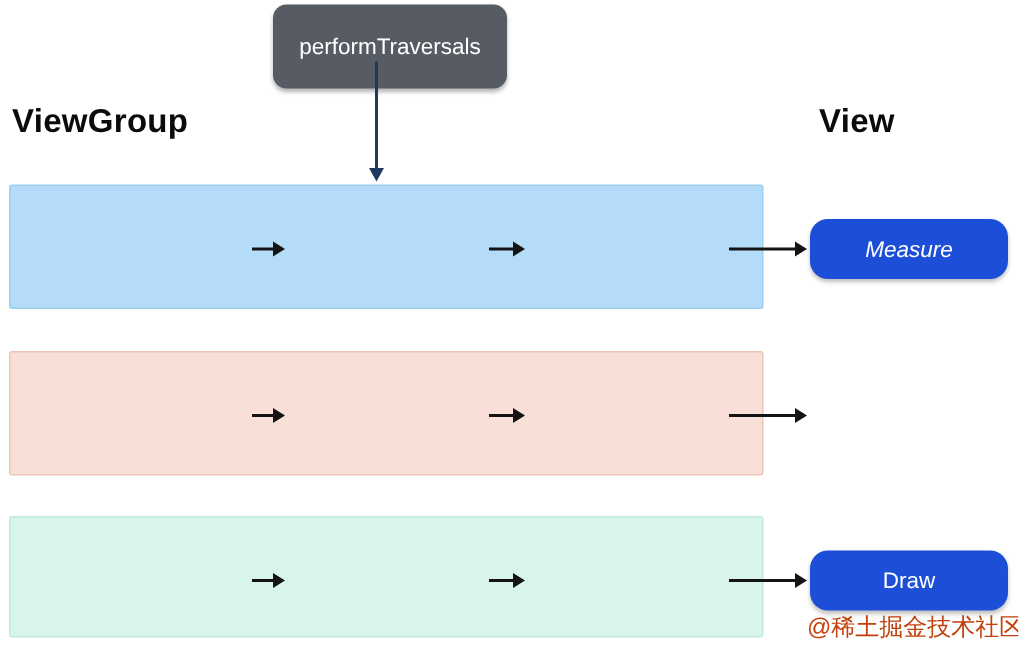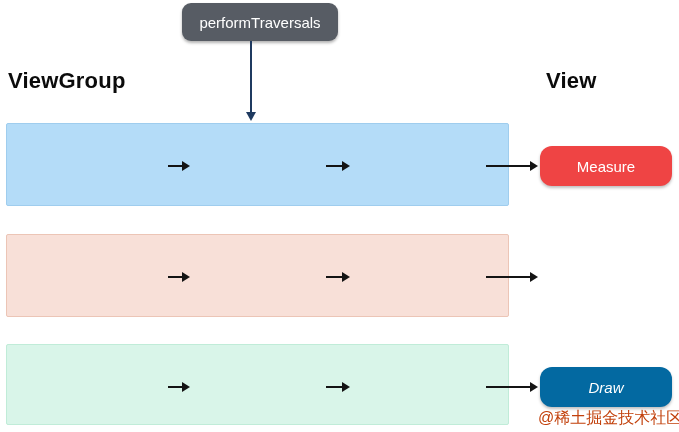--- a/index.html
+++ b/index.html
@@ -1,21 +1,21 @@
 <!DOCTYPE html>
 <html><head>
 <meta charset="utf-8">
 <style>
   html,body{margin:0;padding:0;background:#ffffff;}
   .canvas{
     position:relative;width:679px;height:432px;background:#ffffff;overflow:hidden;
     font-family:"Liberation Sans","DejaVu Sans",sans-serif;
   }
   .root-node{
-    position:absolute;left:182px;top:3px;width:156px;height:38px;
+    position:absolute;left:182px;top:3px;width:156px;height:56px;
     background:#575c64;border-radius:9px;color:#ffffff;font-size:15px;
     display:flex;align-items:center;justify-content:center;
     box-shadow:0 2px 3px rgba(0,0,0,.3);
   }
   .v-arrow{position:absolute;left:250px;top:41px;width:2px;height:71px;background:#1f3a60;}
   .v-arrow::after{
     content:"";position:absolute;left:-4px;bottom:-9px;width:0;height:0;
     border-left:5px solid transparent;border-right:5px solid transparent;
     border-top:9px solid #1f3a60;
   }
@@ -24,23 +24,23 @@
   .heading.right{left:546px;top:68px;}
   .lane{position:absolute;left:6px;width:503px;height:83px;border-radius:2px;border:1px solid transparent;box-sizing:border-box;}
   .lane.measure{top:123px;background:#b4dcf8;border-color:#9fcdee;}
   .lane.layout{top:234px;background:#f8e0d8;border-color:#ecc5b6;}
   .lane.draw{top:344px;height:81px;background:#d9f5e9;border-color:#c0ecd8;}
   .box{
     position:absolute;height:40px;border-radius:12px;color:#ffffff;font-size:15px;
     display:flex;align-items:center;justify-content:center;
     box-shadow:0 2px 3px rgba(0,0,0,.25);
   }
-  .c-measure{background:#ef4444;}
+  .c-measure{background:#1d4ed8;font-style:italic;}
   .c-layout{background:#e0613e;}
-  .c-draw{background:#0369a1;font-style:italic;}
+  .c-draw{background:#1d4ed8;}
   
   .s1{left:22px;width:143px;}
   .s2{left:189px;width:133px;}
   .s3{left:350px;width:133px;}
   .row1 .box, .box.row1{top:146px;}
   .row2 .box, .box.row2{top:257px;}
   .row3 .box, .box.row3{top:367px;}
   .result{left:540px;width:132px;}
   .h-arrow{position:absolute;height:2px;background:#141414;}
   .h-arrow::after{

